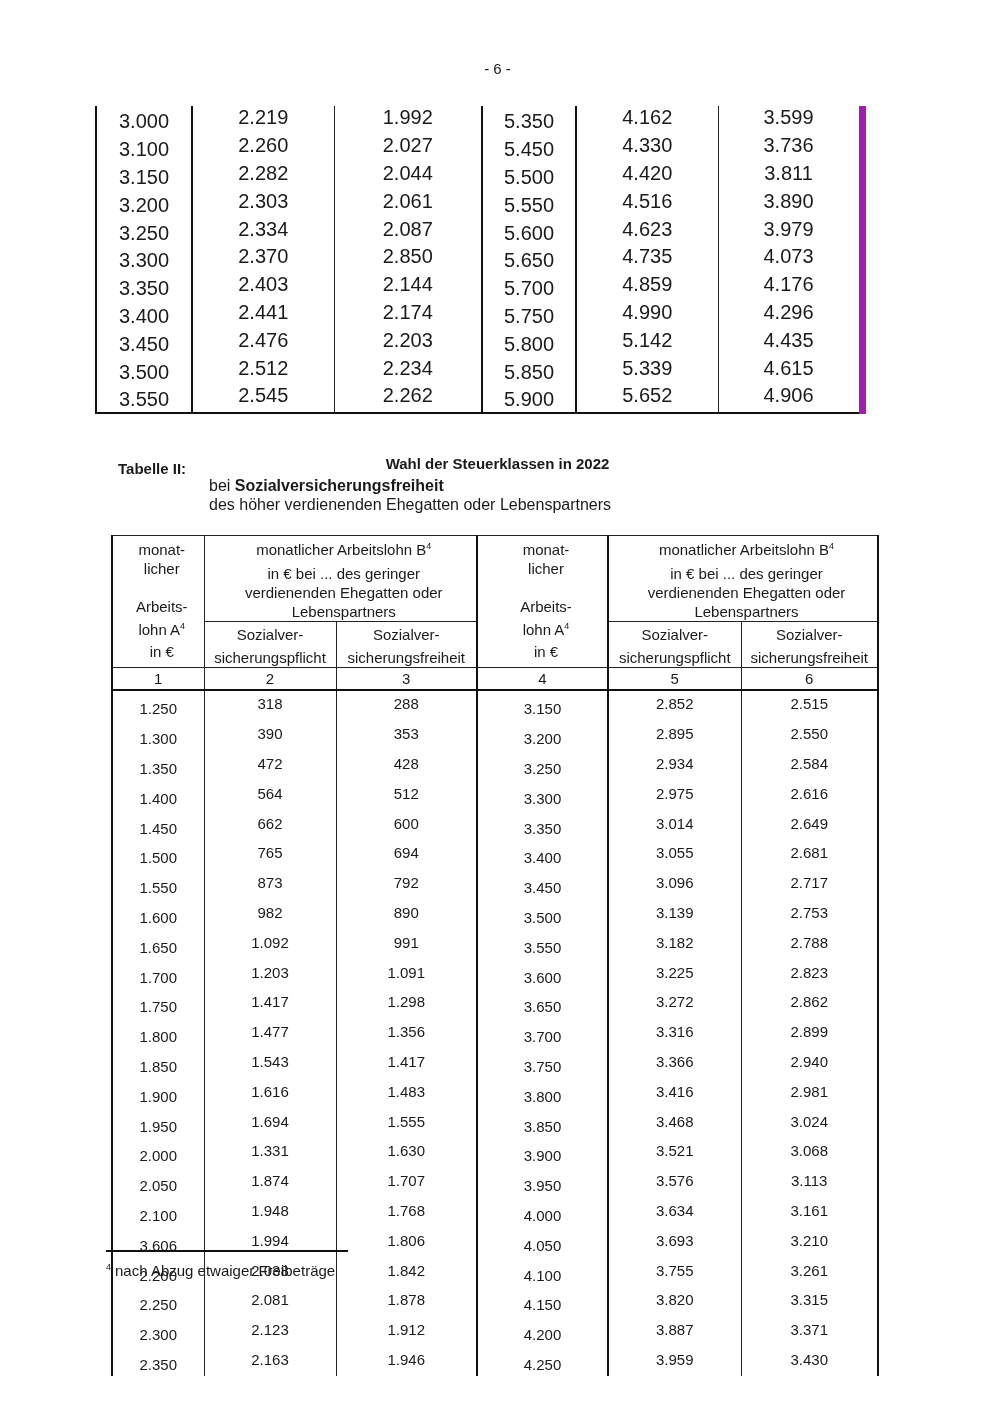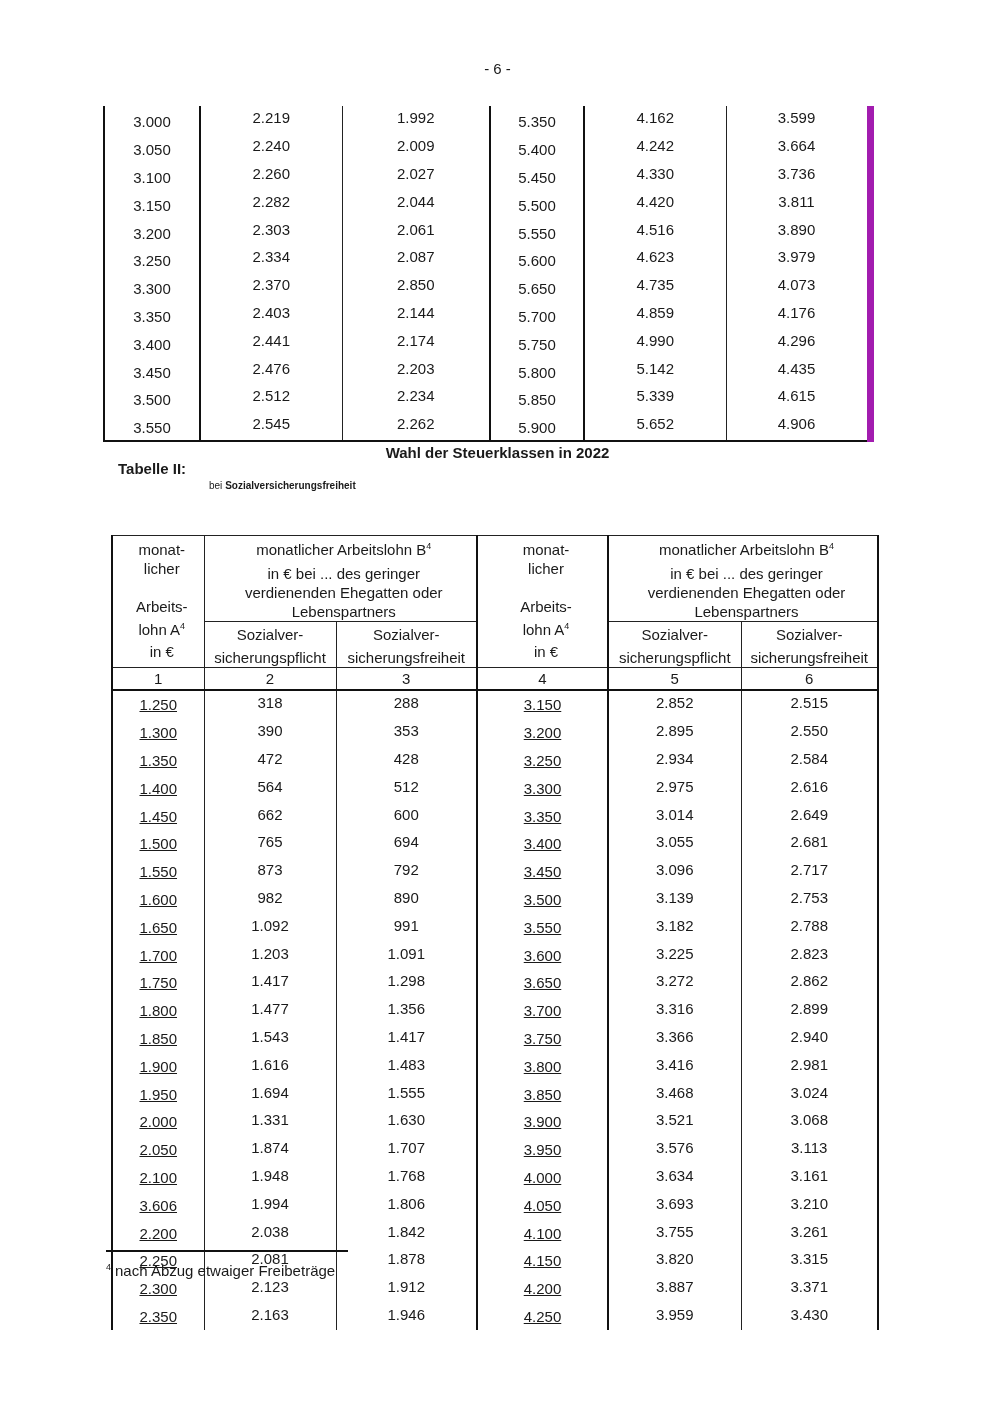--- a/index.html
+++ b/index.html
@@ -6,45 +6,45 @@
   body {
     width: 995px; height: 1407px; position: relative; overflow: hidden;
     font-family: "Liberation Sans", sans-serif; color: #1a1a1a;
   }
   .page-number {
     position: absolute; top: 60px; left: 0; width: 995px; text-align: center;
     font-size: 15px;
   }
   
   .top-table {
-    position: absolute; left: 103px; top: 106px;
+    position: absolute; left: 95px; top: 106px;
     border-collapse: collapse; table-layout: fixed;
-    font-size: 15px;
+    font-size: 20px;
     padding-left: 16px;
   }
   .top-table td {
     height: 23.8px; padding: 0; text-align: center; vertical-align: middle;
     border-left: 1px solid #222; border-right: 1px solid #222;
   }
   .top-table td.thick-l { border-left: 2px solid #111; }
   .top-table td.thick-r { border-right: 7px solid #a21caf; }
   .top-table td.a { padding-top: 4px; }
   .top-table td.b { padding-bottom: 4px; }
   .top-table tr:last-child td { border-bottom: 2px solid #111; }
 
   
   .section-title {
-    position: absolute; top: 444px; left: 0; width: 995px; text-align: center;
+    position: absolute; top: 455px; left: 0; width: 995px; text-align: center;
     font-size: 15px; font-weight: bold;
   }
   .table-label {
     position: absolute; top: 460px; left: 118px; font-size: 15px; font-weight: bold;
   }
   .table-desc {
-    position: absolute; top: 476px; left: 209px; font-size: 10px; line-height: 19px;
+    position: absolute; top: 476px; left: 209px; font-size: 16px; line-height: 19px;
   }
   .table-desc b { font-weight: bold; }
 
   
   .main-table {
     position: absolute; left: 111px; top: 535px;
     border-collapse: collapse; table-layout: fixed;
     font-size: 15px;
   }
   .main-table th {
@@ -55,21 +55,21 @@
   .main-table th.right-head { border-right: 2px solid #111; }
   .main-table th.mid-thick { border-left: 2px solid #111; }
   .main-table sup { font-size: 9px; vertical-align: 6px; line-height: 0; }
   .main-table tr.colnum th { height: 21px; line-height: 21px; vertical-align: middle; border-bottom: 2px solid #111; }
   .main-table td {
     height: 23.8px; padding: 0; text-align: center; vertical-align: middle;
     border-left: 1px solid #222; border-right: 1px solid #222;
   }
   .main-table td.thick-l { border-left: 2px solid #111; }
   .main-table td.thick-r { border-right: 2px solid #111; }
-  .main-table td.a { padding-top: 0; text-decoration: underline; }
+  .main-table td.a { padding-top: 6px; }
   .main-table td.b { padding-bottom: 4px; }
 
   .head-cell-inner { padding-top: 4px; margin-left: 7px; }
   .spacer { display: block; height: 19px; }
 
   
   .footnote-rule {
     position: absolute; left: 106px; top: 1250px; width: 242px; height: 0;
     border-top: 2px solid #111;
   }
@@ -95,28 +95,20 @@
   <tbody id="top-body">
       <tr>
         <td class="a thick-l">3.000</td>
         <td class="b thick-l">2.219</td>
         <td class="b">1.992</td>
         <td class="a thick-l">5.350</td>
         <td class="b thick-l">4.162</td>
         <td class="b thick-r">3.599</td>
       </tr>
       <tr>
-        <td class="a thick-l">3.050</td>
-        <td class="b thick-l">2.240</td>
-        <td class="b">2.009</td>
-        <td class="a thick-l">5.400</td>
-        <td class="b thick-l">4.242</td>
-        <td class="b thick-r">3.664</td>
-      </tr>
-      <tr>
         <td class="a thick-l">3.100</td>
         <td class="b thick-l">2.260</td>
         <td class="b">2.027</td>
         <td class="a thick-l">5.450</td>
         <td class="b thick-l">4.330</td>
         <td class="b thick-r">3.736</td>
       </tr>
       <tr>
         <td class="a thick-l">3.150</td>
         <td class="b thick-l">2.282</td>
@@ -189,20 +181,21 @@
         <td class="b thick-l">5.652</td>
         <td class="b thick-r">4.906</td>
       </tr>
     </tbody>
 </table>
 
 <div class="section-title">Wahl der Steuerklassen in 2022</div>
 <div class="table-label">Tabelle II:</div>
 <div class="table-desc">
   <span>bei </span><b>Sozialversicherungsfreiheit</b><br>
+  <span>des höher verdienenden Ehegatten oder Lebenspartners</span>
 </div>
 
 <table class="main-table">
   <colgroup>
     <col style="width:92px">
       <col style="width:132px">
       <col style="width:141px">
     <col style="width:131px">
       <col style="width:133px">
       <col style="width:137px">

